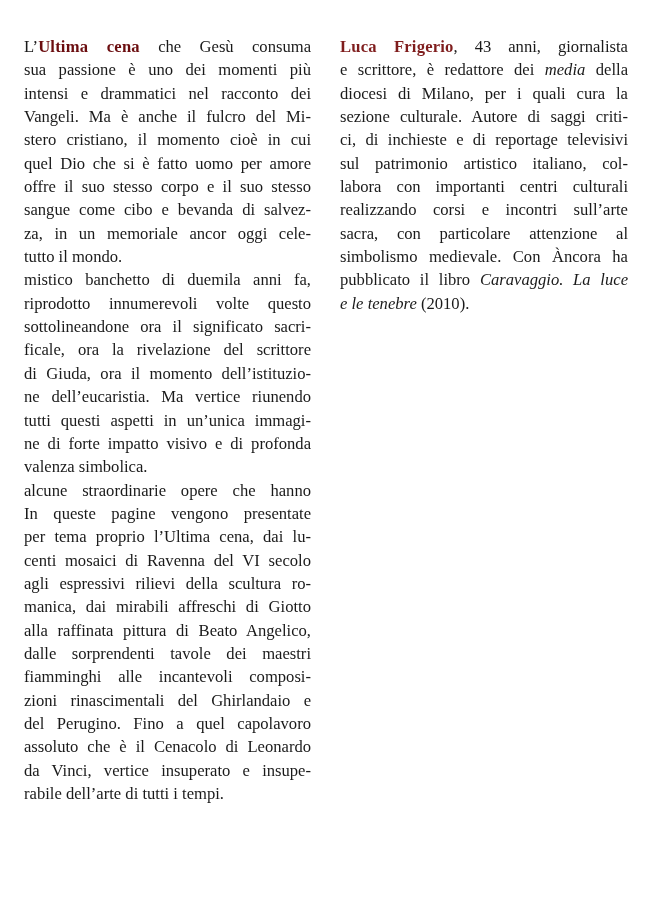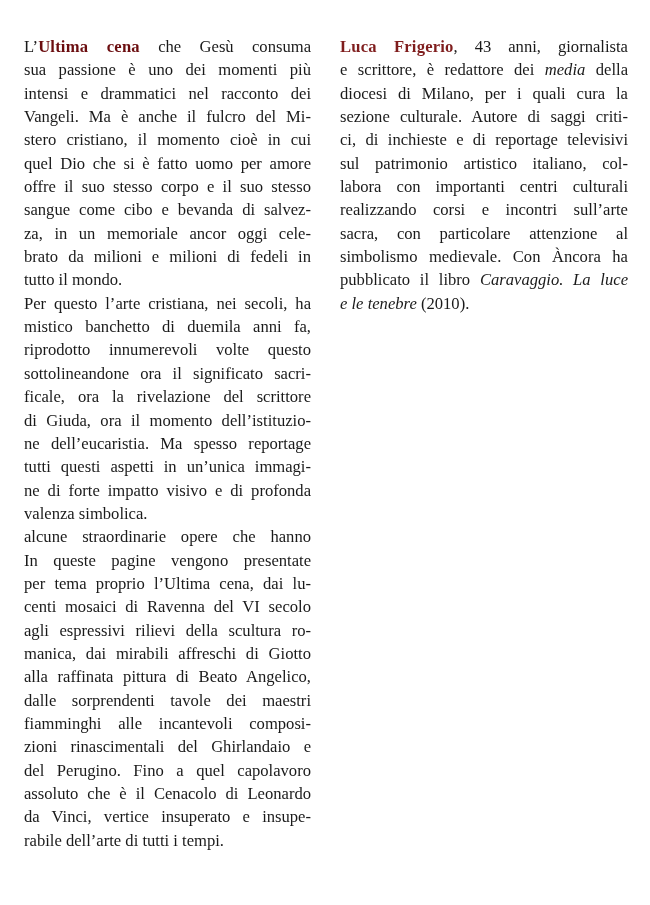--- a/index.html
+++ b/index.html
@@ -57,31 +57,29 @@
   <div>
     <span class="line"><span>L’</span><span class="accent" style="color: rgb(107, 13, 15); margin-top: 25px;">Ultima cena</span><span> che Gesù consuma</span></span>
     <span class="line">sua passione è uno dei momenti più</span>
     <span class="line">intensi e drammatici nel racconto dei</span>
     <span class="line">Vangeli. Ma è anche il fulcro del Mi-</span>
     <span class="line">stero cristiano, il momento cioè in cui</span>
     <span class="line">quel Dio che si è fatto uomo per amore</span>
     <span class="line">offre il suo stesso corpo e il suo stesso</span>
     <span class="line">sangue come cibo e bevanda di salvez-</span>
     <span class="line">za, in un memoriale ancor oggi cele-</span>
-    <span class="line">brato da milioni e milioni di fedeli in</span>
     <span class="line last">tutto il mondo.</span>
   </div>
   <div>
-    <span class="line">Per questo l’arte cristiana, nei secoli, ha</span>
     <span class="line">mistico banchetto di duemila anni fa,</span>
     <span class="line">riprodotto innumerevoli volte questo</span>
     <span class="line">sottolineandone ora il significato sacri-</span>
     <span class="line">ficale, ora la rivelazione del scrittore</span>
     <span class="line">di Giuda, ora il momento dell’istituzio-</span>
-    <span class="line">ne dell’eucaristia. Ma spesso reportage</span>
+    <span class="line">ne dell’eucaristia. Ma vertice riunendo</span>
     <span class="line">tutti questi aspetti in un’unica immagi-</span>
     <span class="line">ne di forte impatto visivo e di profonda</span>
     <span class="line last">valenza simbolica.</span>
   </div>
   <div>
     <span class="line">alcune straordinarie opere che hanno</span>
     <span class="line">In queste pagine vengono presentate</span>
     <span class="line">per tema proprio l’Ultima cena, dai lu-</span>
     <span class="line">centi mosaici di Ravenna del VI secolo</span>
     <span class="line">agli espressivi rilievi della scultura ro-</span>

